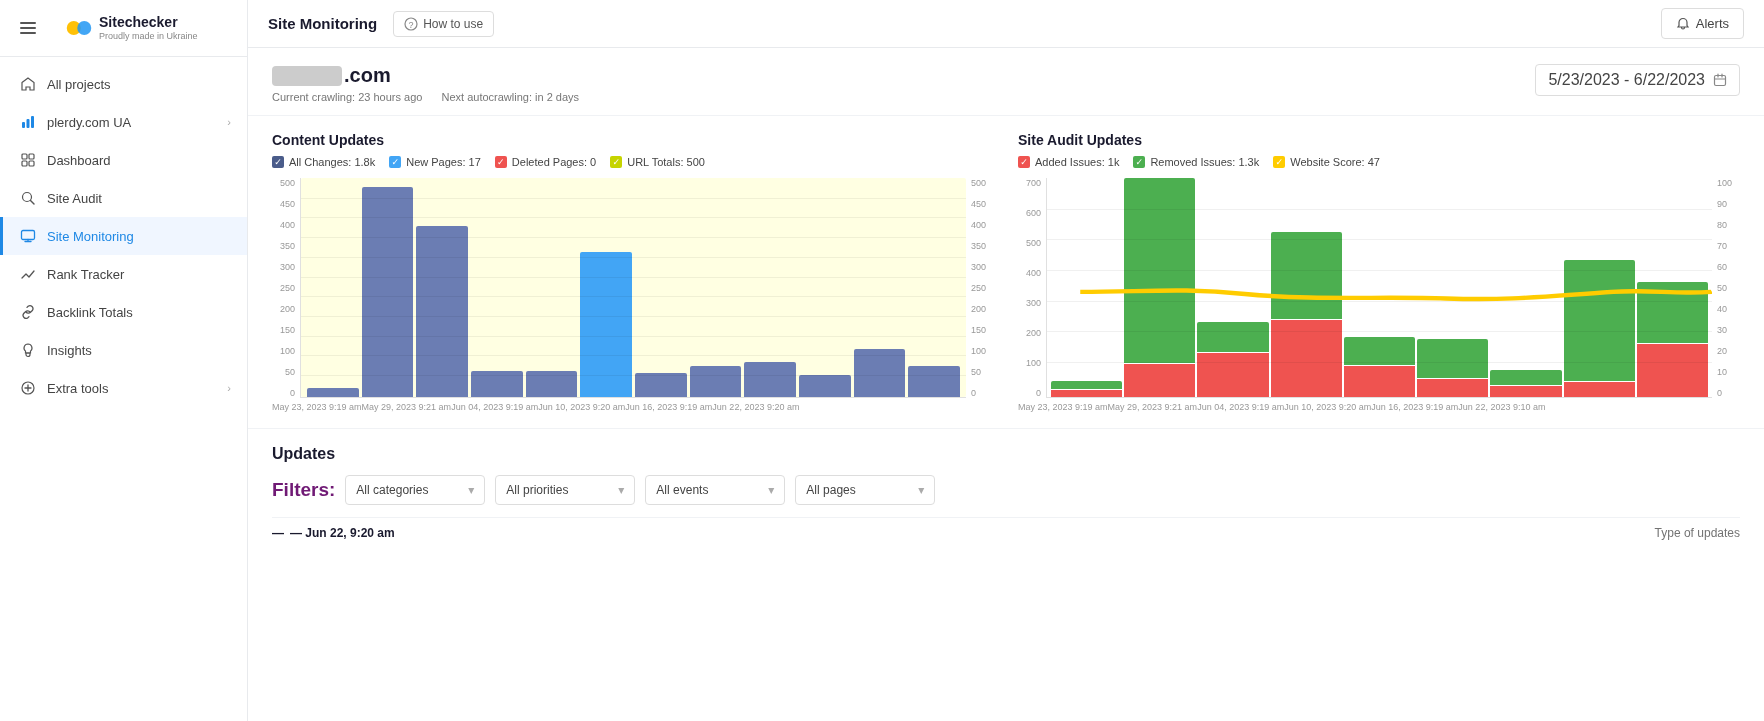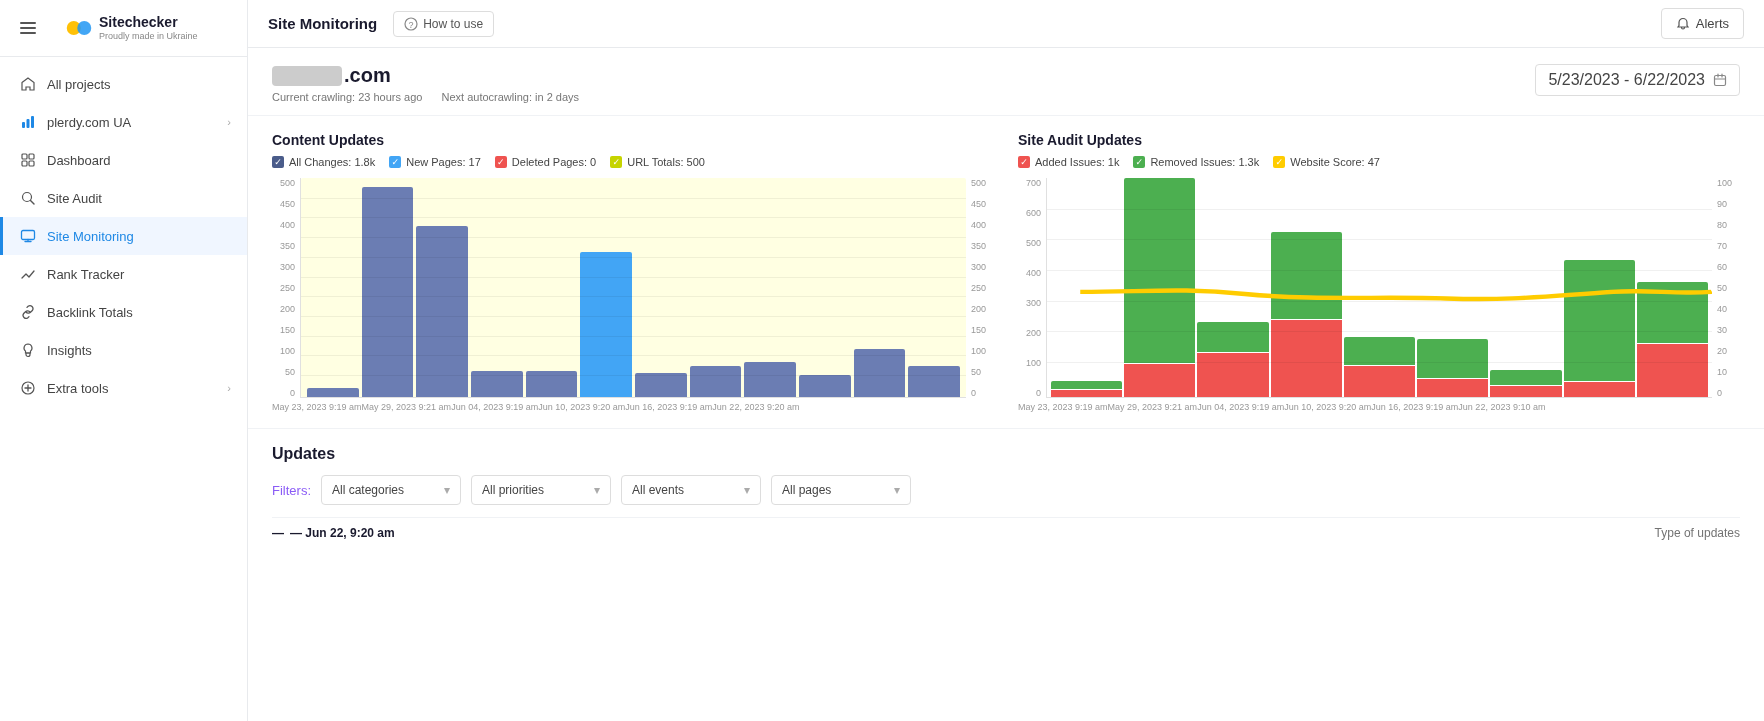--- a/index.html
+++ b/index.html
@@ -48,21 +48,21 @@
     .chart-legend { display: flex; align-items: center; gap: 14px; margin-bottom: 10px; flex-wrap: wrap; }
     .legend-item { display: flex; align-items: center; gap: 5px; font-size: 11px; color: #444; }
     .legend-check { width: 12px; height: 12px; border-radius: 2px; display: flex; align-items: center; justify-content: center; font-size: 9px; }
     .chart-wrap { position: relative; height: 220px; }
     .chart-dates { display: flex; justify-content: flex-start; font-size: 9px; color: #999; margin-top: 4px; }
 
     
     .updates-section { padding: 16px 24px; }
     .updates-title { font-size: 16px; font-weight: 700; color: #1a1a2e; margin-bottom: 12px; }
     .filters-row { display: flex; align-items: center; gap: 10px; margin-bottom: 12px; }
-    .filters-label { font-size: 13px; color: #8b5cf6; font-weight: 400; }
+    .filters-label { font-size: 19px; color: #701a75; font-weight: 700; }
     .filter-select { display: flex; align-items: center; border: 1px solid #ddd; border-radius: 4px; padding: 7px 10px; font-size: 12px; color: #444; cursor: pointer; background: #fff; gap: 6px; min-width: 140px; }
     .filter-select .caret { margin-left: auto; color: #aaa; }
 
     .updates-row { display: flex; justify-content: space-between; align-items: center; padding: 8px 0; border-top: 1px solid #f0f2f5; font-size: 12px; color: #555; }
     .updates-date { font-weight: 600; color: #1a1a2e; display: flex; align-items: center; gap: 6px; }
     .dash { color: #1a1a2e; }
   </style>
 </head>
 <body>
 

